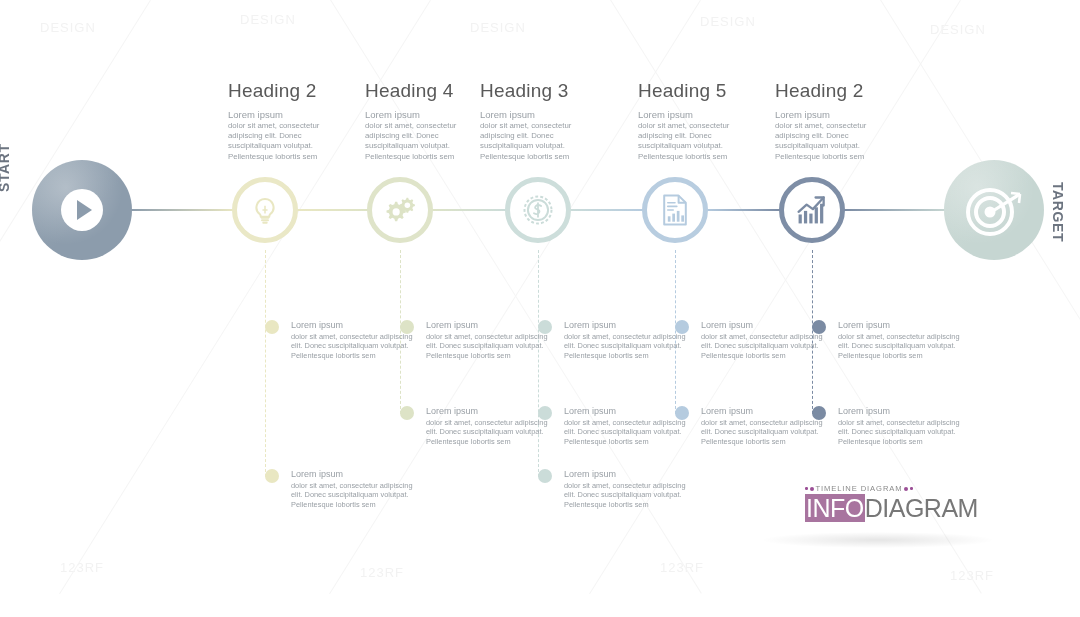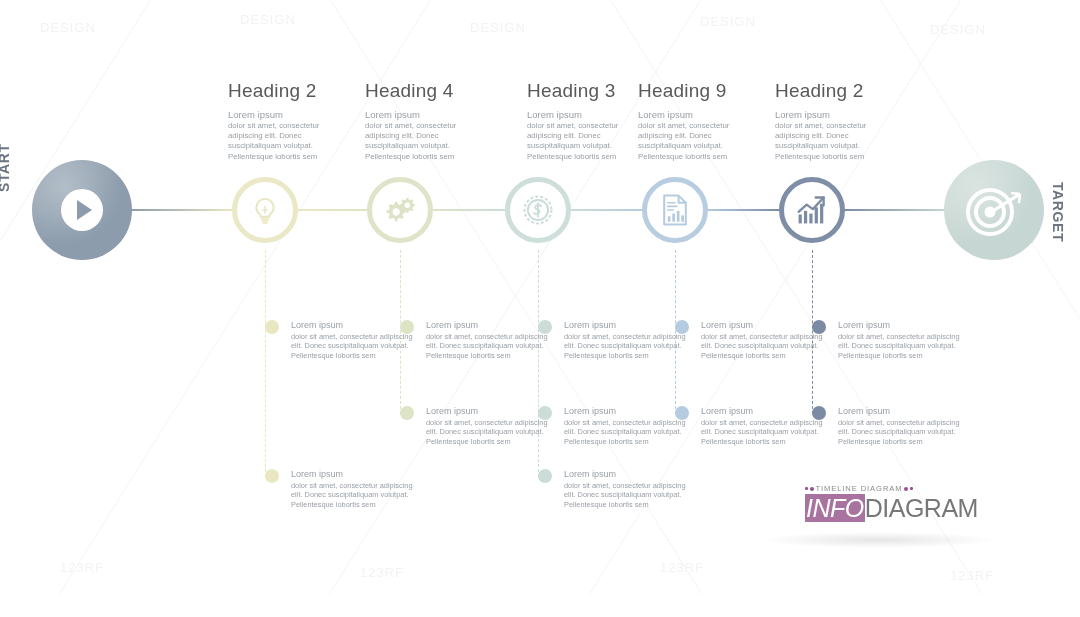--- a/index.html
+++ b/index.html
@@ -51,21 +51,21 @@
   .bullet .b2{font-size:7.4px;color:#9aa0a6;line-height:9.8px;margin:0;}
 
   
   .logo{position:absolute;}
   .logo .tag{font-size:7.6px;letter-spacing:.9px;color:#8a8a8a;
     white-space:nowrap;display:flex;align-items:center;gap:2px;}
   .logo .tag .d{width:4px;height:4px;border-radius:50%;background:#9b4f96;}
   .logo .tag .dsm{width:2.5px;height:2.5px;border-radius:50%;background:#9b4f96;}
   .logo .word{font-size:25px;letter-spacing:-.5px;color:#777777;
     white-space:nowrap;margin-top:1px;}
-  .logo .word .hi{background:#a8749f;color:#ffffff;padding:0 1px;font-style:italic;}
+  .logo .word .hi{background:#a8749f;color:#ffffff;padding:0 1px;}
   .logo .shadow{position:absolute;left:-42px;top:48px;width:230px;height:16px;
     border-radius:50%;
     background:radial-gradient(ellipse at center,rgba(0,0,0,.10) 0%,rgba(0,0,0,0) 72%);}
 </style>
 </head>
 <body>
 
 <div class="stage">
 
   <div id="wm-layer">
@@ -192,27 +192,27 @@
       <div class="headblock" style="left: 228px; top: 80px;">
         <div class="h">Heading 2</div>
         <p class="sub1">Lorem ipsum</p>
         <p class="sub2">dolor sit amet, consectetur adipiscing elit. Donec suscipitaliquam volutpat. Pellentesque lobortis sem</p>
       </div>
       <div class="headblock" style="left: 365px; top: 80px;">
         <div class="h">Heading 4</div>
         <p class="sub1">Lorem ipsum</p>
         <p class="sub2">dolor sit amet, consectetur adipiscing elit. Donec suscipitaliquam volutpat. Pellentesque lobortis sem</p>
       </div>
-      <div class="headblock" style="left: 527px; top: 80px;">
+      <div class="headblock" style="left: 480px; top: 80px;">
         <div class="h">Heading 3</div>
         <p class="sub1">Lorem ipsum</p>
         <p class="sub2">dolor sit amet, consectetur adipiscing elit. Donec suscipitaliquam volutpat. Pellentesque lobortis sem</p>
       </div>
       <div class="headblock" style="left: 638px; top: 80px;">
-        <div class="h">Heading 9</div>
+        <div class="h">Heading 5</div>
         <p class="sub1">Lorem ipsum</p>
         <p class="sub2">dolor sit amet, consectetur adipiscing elit. Donec suscipitaliquam volutpat. Pellentesque lobortis sem</p>
       </div>
       <div class="headblock" style="left: 775px; top: 80px;">
         <div class="h">Heading 2</div>
         <p class="sub1">Lorem ipsum</p>
         <p class="sub2">dolor sit amet, consectetur adipiscing elit. Donec suscipitaliquam volutpat. Pellentesque lobortis sem</p>
       </div>
     </div>
 

